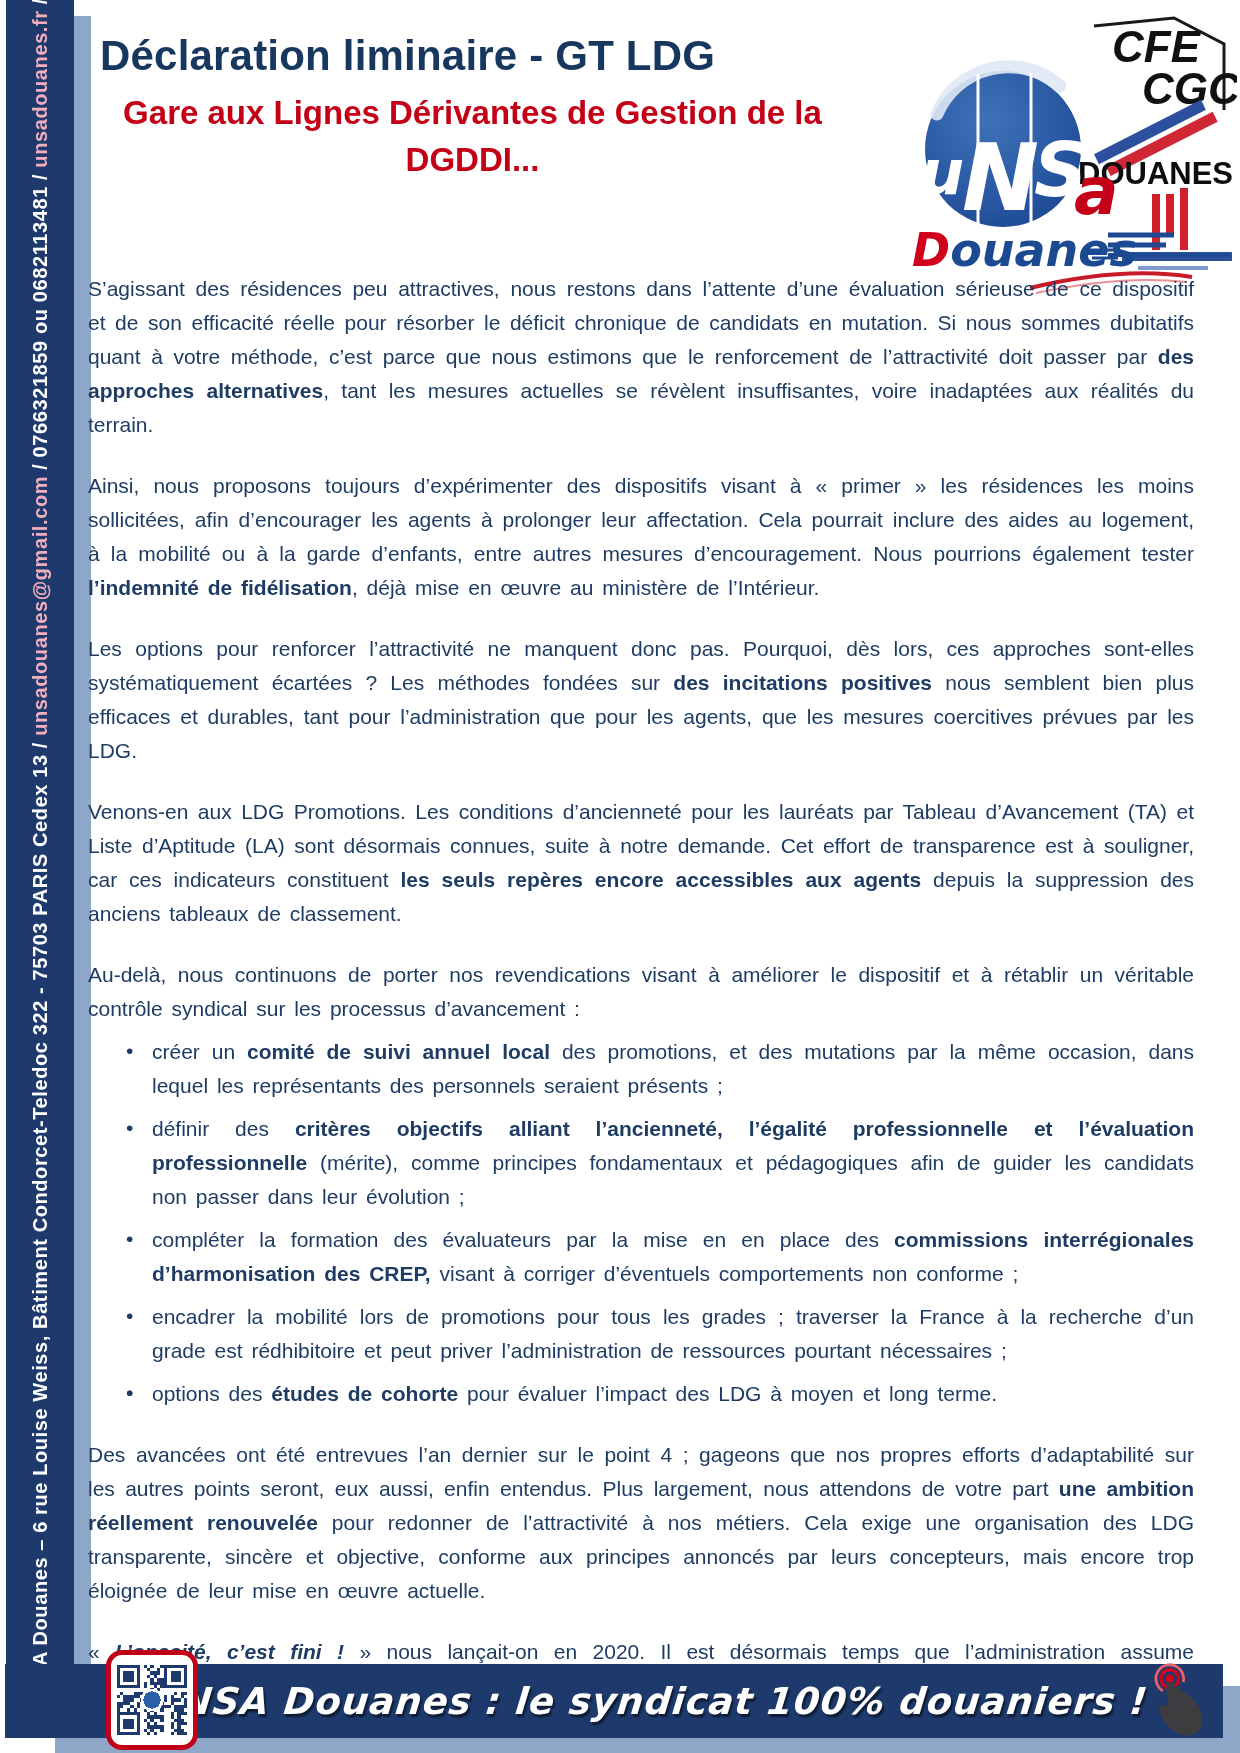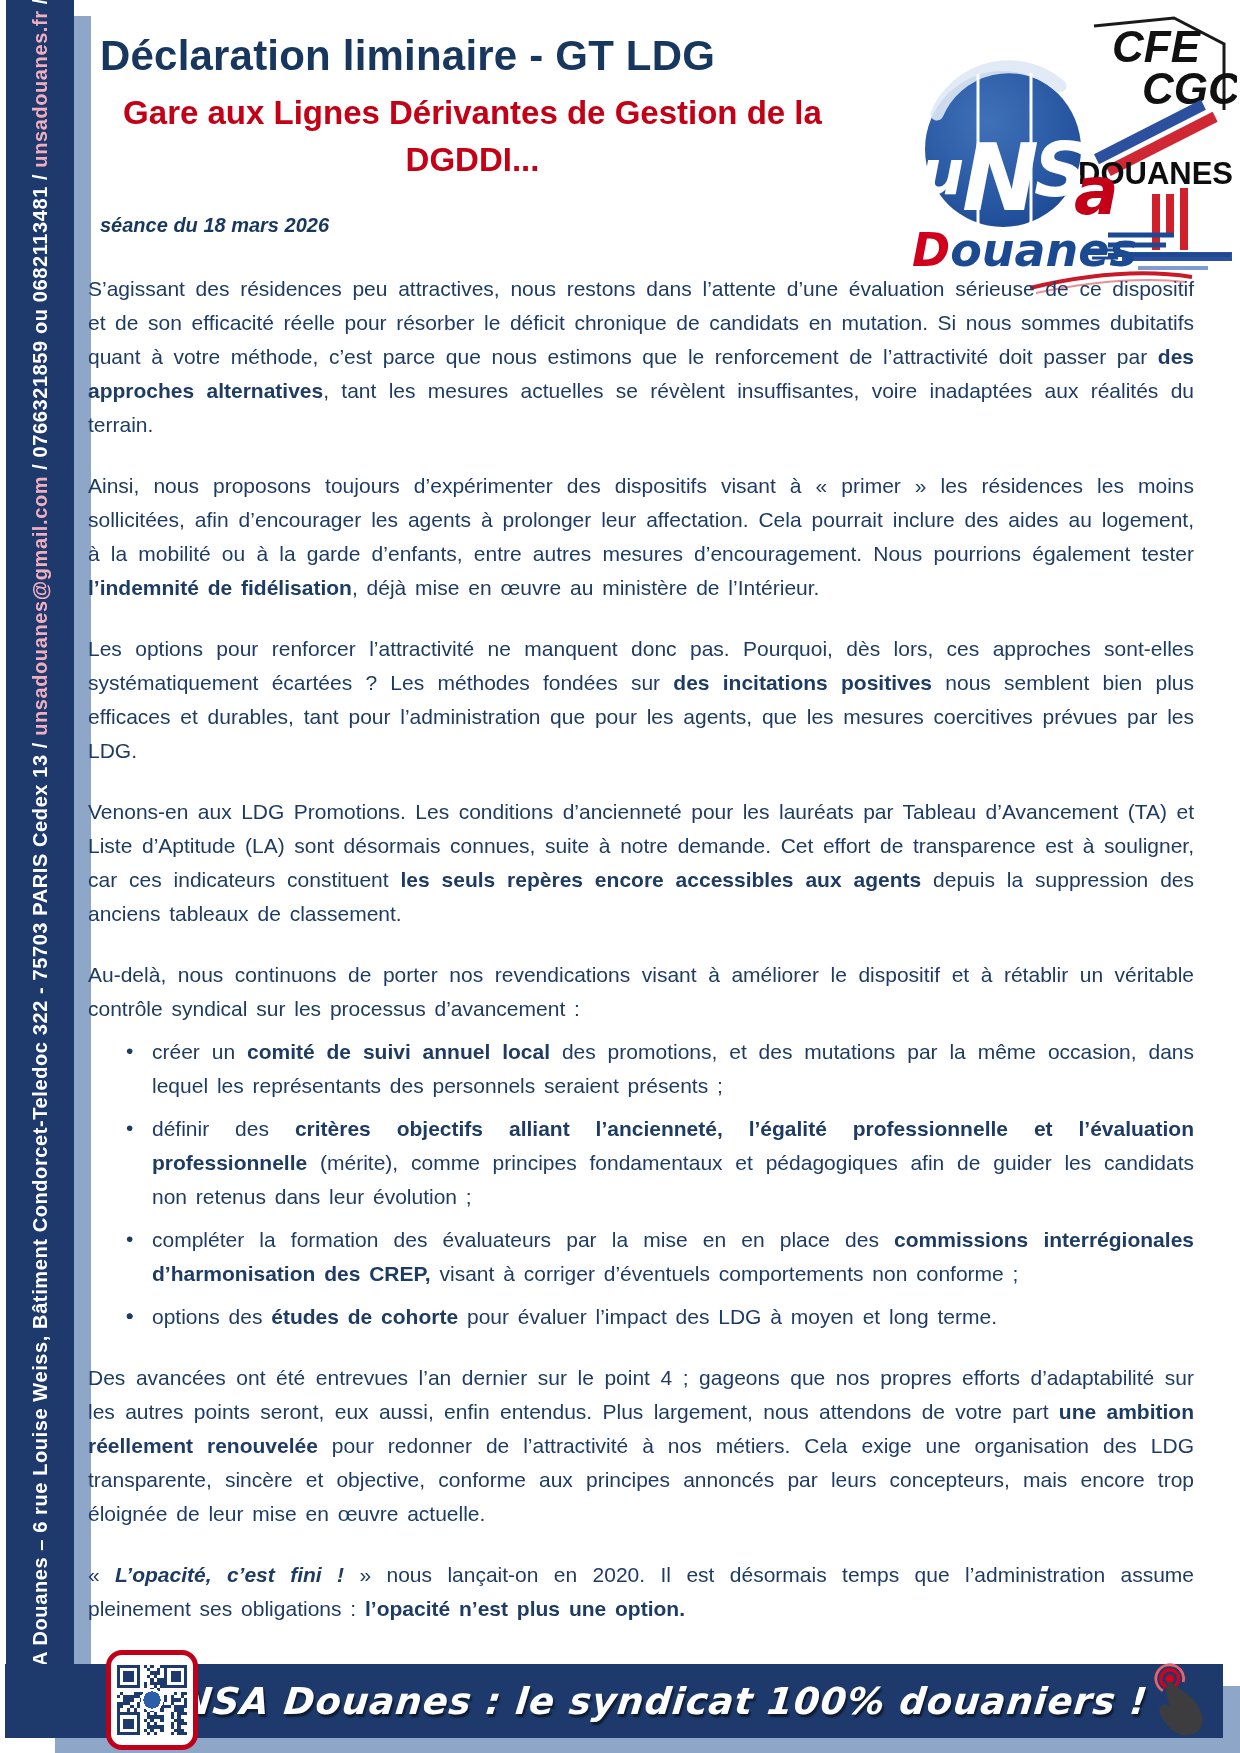--- a/index.html
+++ b/index.html
@@ -55,21 +55,20 @@
 
 <div class="page">
 
   <div class="side-shadow"></div>
   <div class="side-bar"></div>
   <div class="side-text"><span>UNSA Douanes – 6 rue Louise Weiss, Bâtiment Condorcet-Teledoc 322 - 75703 PARIS Cedex 13 / </span><span class="pink">unsadouanes@gmail.com</span><span> / 0766321859 ou 0682113481 / </span><span class="pink">unsadouanes.fr</span><span> /</span></div>
 
   <div class="header">
     <div class="title">Déclaration liminaire - GT LDG</div>
     <div class="subtitle">Gare aux Lignes Dérivantes de Gestion de la DGDDI...</div>
-    <div class="session">séance du 18 mars 2026</div>
   </div>
 
   <div class="logo">
     <svg viewBox="0 0 415 292">
       <defs>
         <radialGradient id="gblue" cx="40%" cy="32%" r="80%">
           <stop offset="0%" stop-color="#3f71b8"></stop>
           <stop offset="60%" stop-color="#2a59a3"></stop>
           <stop offset="100%" stop-color="#1b4690"></stop>
         </radialGradient>
@@ -123,23 +122,23 @@
   </div>
 
   <div class="content">
     <p><span>S’agissant des résidences peu attractives, nous restons dans l’attente d’une évaluation sérieuse de ce dispositif et de son efficacité réelle pour résorber le déficit chronique de candidats en mutation. Si nous sommes dubitatifs quant à votre méthode, c’est parce que nous estimons que le renforcement de l’attractivité doit passer par </span><span class="b">des approches alternatives</span><span>, tant les mesures actuelles se révèlent insuffisantes, voire inadaptées aux réalités du terrain.</span></p>
     <p><span>Ainsi, nous proposons toujours d’expérimenter des dispositifs visant à « primer » les résidences les moins sollicitées, afin d’encourager les agents à prolonger leur affectation. Cela pourrait inclure des aides au logement, à la mobilité ou à la garde d’enfants, entre autres mesures d’encouragement. Nous pourrions également tester </span><span class="b">l’indemnité de fidélisation</span><span>, déjà mise en œuvre au ministère de l’Intérieur.</span></p>
     <p><span>Les options pour renforcer l’attractivité ne manquent donc pas. Pourquoi, dès lors, ces approches sont-elles systématiquement écartées ? Les méthodes fondées sur </span><span class="b">des incitations positives</span><span> nous semblent bien plus efficaces et durables, tant pour l’administration que pour les agents, que les mesures coercitives prévues par les LDG.</span></p>
     <p><span>Venons-en aux LDG Promotions. Les conditions d’ancienneté pour les lauréats par Tableau d’Avancement (TA) et Liste d’Aptitude (LA) sont désormais connues, suite à notre demande. Cet effort de transparence est à souligner, car ces indicateurs constituent </span><span class="b">les seuls repères encore accessibles aux agents</span><span> depuis la suppression des anciens tableaux de classement.</span></p>
     <p class="mb-small"><span>Au-delà, nous continuons de porter nos revendications visant à améliorer le dispositif et à rétablir un véritable contrôle syndical sur les processus d’avancement :</span></p>
     <ul>
       <li><span class="blt">•</span><span><span>créer un </span><span class="b">comité de suivi annuel local</span><span> des promotions, et des mutations par la même occasion, dans lequel les représentants des personnels seraient présents ;</span></span></li>
-      <li><span class="blt">•</span><span><span>définir des </span><span class="b">critères objectifs alliant l’ancienneté, l’égalité professionnelle et l’évaluation professionnelle</span><span> (mérite), comme principes fondamentaux et pédagogiques afin de guider les candidats non retenus dans leur évolution ;</span></span></li>
+      <li><span class="blt">•</span><span><span>définir des </span><span class="b">critères objectifs alliant l’ancienneté, l’égalité professionnelle et l’évaluation professionnelle</span><span> (mérite), comme principes fondamentaux et pédagogiques afin de guider les candidats non passer dans leur évolution ;</span></span></li>
       <li><span class="blt">•</span><span><span>compléter la formation des évaluateurs par la mise en en place des </span><span class="b">commissions interrégionales d’harmonisation des CREP,</span><span> visant à corriger d’éventuels comportements non conforme ;</span></span></li>
-      <li><span class="blt">•</span></li>
+      <li><span class="blt">•</span><span><span>encadrer la mobilité lors de promotions pour tous les grades ; traverser la France à la recherche d’un grade est rédhibitoire et peut priver l’administration de ressources pourtant nécessaires ;</span></span></li>
       <li><span class="blt">•</span></li>
       <li><span class="blt">•</span><span><span>options des </span><span class="b">études de cohorte</span><span> pour évaluer l’impact des LDG à moyen et long terme.</span></span></li>
     </ul>
     <p><span>Des avancées ont été entrevues l’an dernier sur le point 4 ; gageons que nos propres efforts d’adaptabilité sur les autres points seront, eux aussi, enfin entendus. Plus largement, nous attendons de votre part </span><span class="b">une ambition réellement renouvelée</span><span> pour redonner de l’attractivité à nos métiers. Cela exige une organisation des LDG transparente, sincère et objective, conforme aux principes annoncés par leurs concepteurs, mais encore trop éloignée de leur mise en œuvre actuelle.</span></p>
     <p><span>« </span><span class="b i">L’opacité, c’est fini !</span><span> » nous lançait-on en 2020. Il est désormais temps que l’administration assume pleinement ses obligations : </span><span class="b">l’opacité n’est plus une option.</span></p>
     <div class="dateline">À Montreuil, le mercredi 18 mars 2026</div>
   </div>
 
   <div class="footer-shadow"></div>
   <div class="footer-bar">

